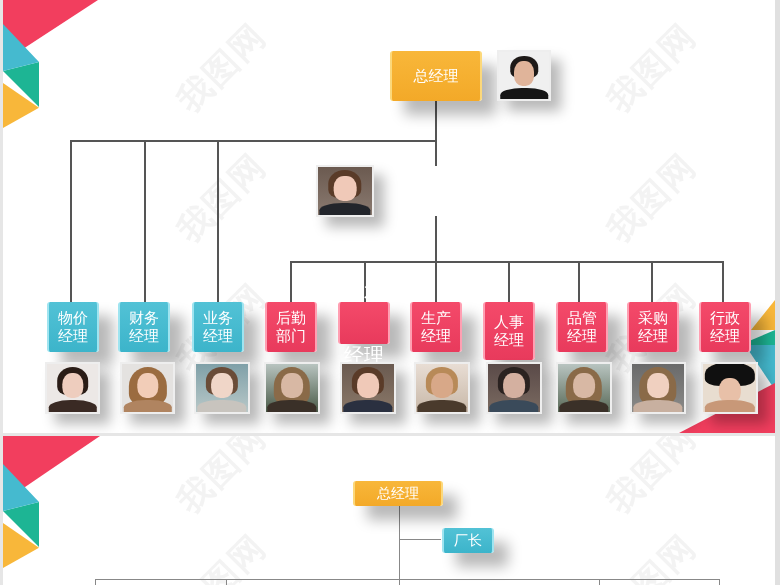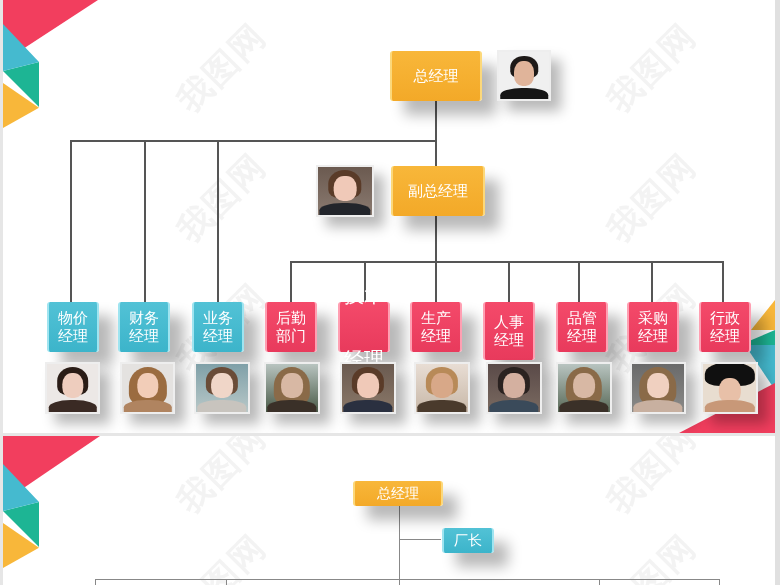--- a/index.html
+++ b/index.html
@@ -102,42 +102,39 @@
     <div class="face" style="background:#e0b49a;top:20%;width:40%;"></div>
     <div class="body" style="background:#161616;"></div>
   </div>
 
   <div class="photo" style="left:313px;top:165px;width:58px;height:52px;">
     <div class="bg" style="background:linear-gradient(#6b5a50,#8a7a70);"></div>
     <div class="hair" style="background:#5a3b28;"></div>
     <div class="face" style="background:#f0c9b8;"></div>
     <div class="body" style="background:#22252b;"></div>
   </div>
-  <div class="box orange" style="left:388px;top:166px;width:94px;height:50px;font-size:15px;">
-    <span>副总经理</span>
-  </div>
 
   <div class="box teal" style="left:44px;top:302px;width:52px;height:50px;font-size:15px;flex-direction:column;">
     <span>物价</span>
     <span>经理</span>
   </div>
   <div class="box teal" style="left:115px;top:302px;width:52px;height:50px;font-size:15px;flex-direction:column;">
     <span>财务</span>
     <span>经理</span>
   </div>
   <div class="box teal" style="left:189px;top:302px;width:52px;height:50px;font-size:15px;flex-direction:column;">
     <span>业务</span>
     <span>经理</span>
   </div>
 
   <div class="box red" style="left:262px;top:302px;width:52px;height:50px;font-size:15px;flex-direction:column;">
     <span>后勤</span>
     <span>部门</span>
   </div>
-  <div class="box red" style="left:335px;top:302px;width:52px;height:50px;font-size:20px;flex-direction:column;gap:40px;">
+  <div class="box red" style="left:335px;top:302px;width:52px;height:42px;font-size:20px;flex-direction:column;gap:40px;">
     <span>技术</span>
     <span>经理</span>
   </div>
   <div class="box red" style="left:407px;top:302px;width:52px;height:50px;font-size:15px;flex-direction:column;">
     <span>生产</span>
     <span>经理</span>
   </div>
   <div class="box red" style="left:480px;top:302px;width:52px;height:58px;font-size:15px;flex-direction:column;">
     <span>人事</span>
     <span>经理</span>

